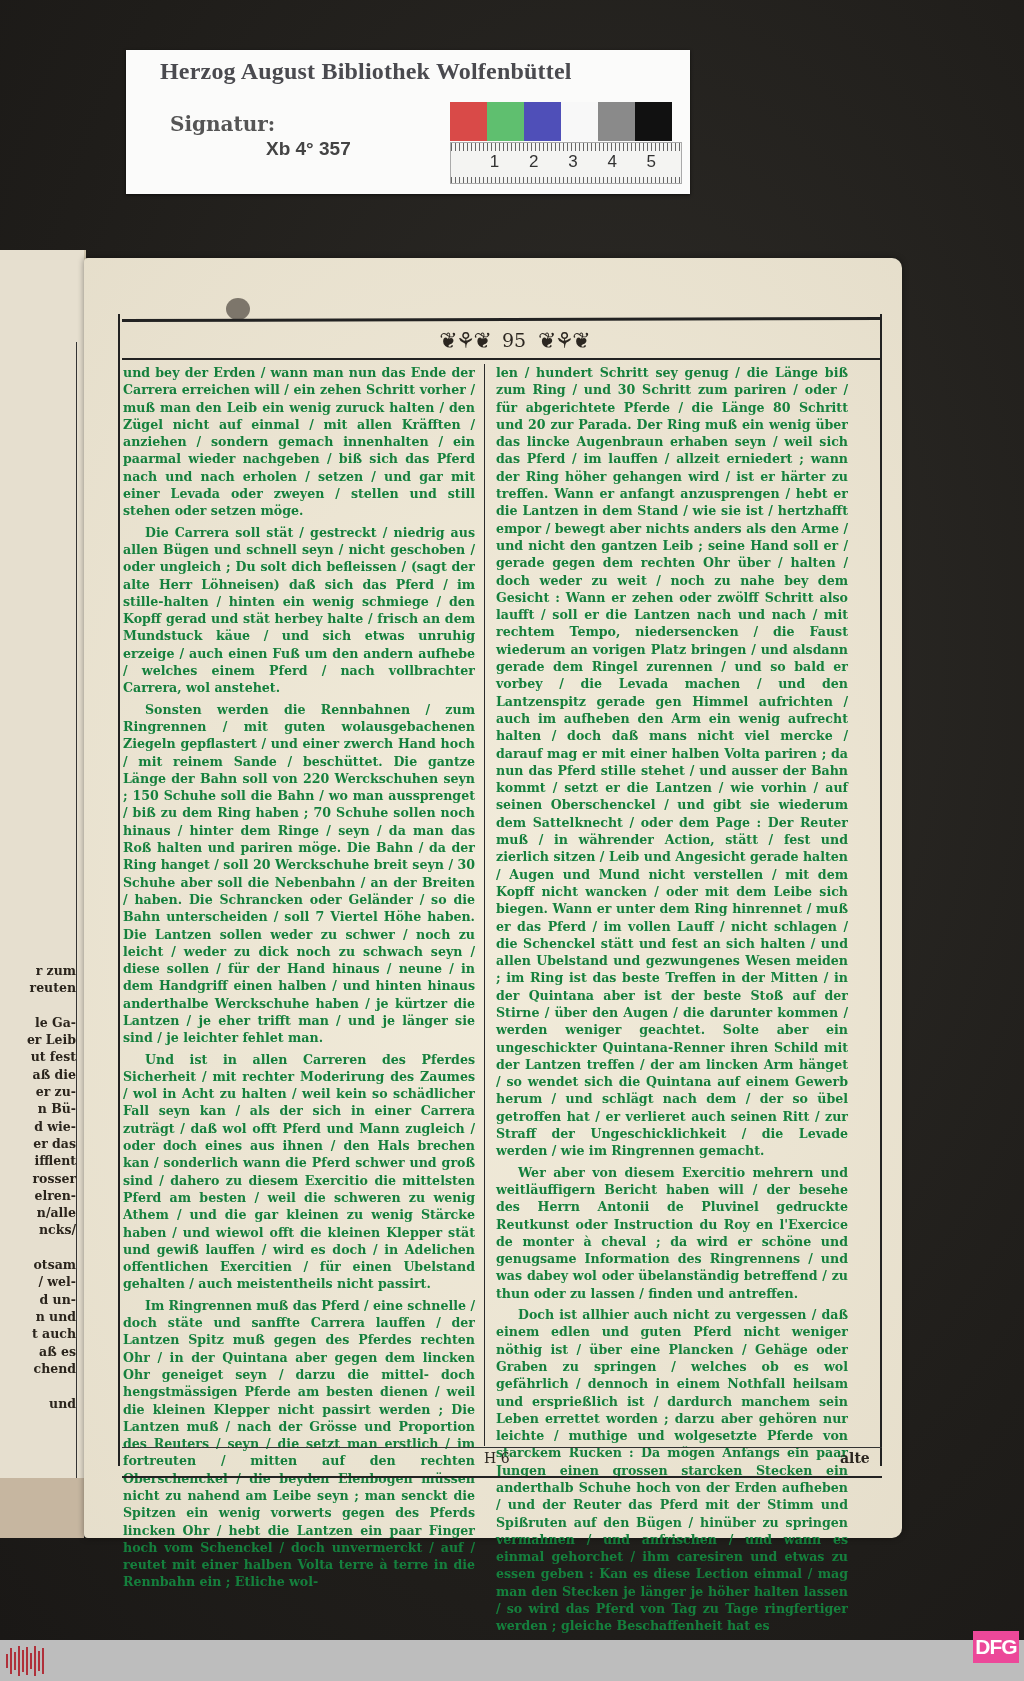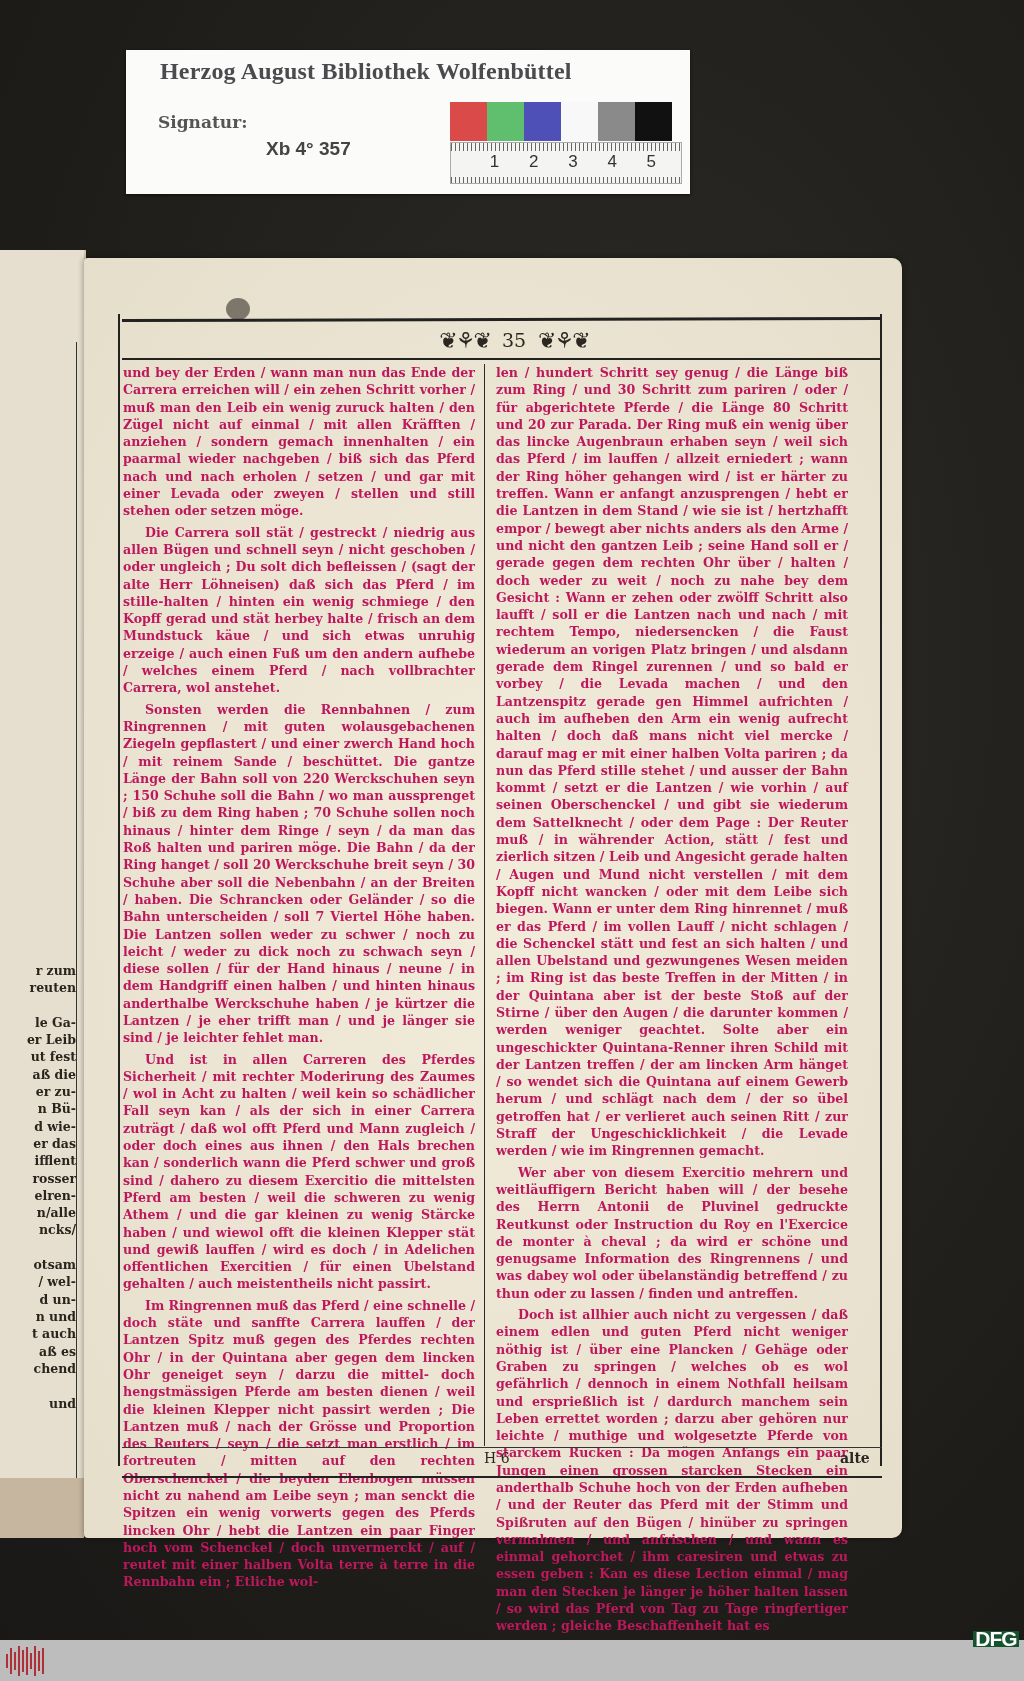--- a/index.html
+++ b/index.html
@@ -15,45 +15,45 @@
   .page::before{content:"";position:absolute;inset:0;background:radial-gradient(ellipse at 50% 50%,rgba(255,250,235,.35),rgba(200,190,165,.15));border-radius:inherit;}
   .frame{position:absolute;left:34px;top:56px;width:760px;height:1152px;border-left:2px solid #222;border-right:2px solid #222;}
   .top-rule{position:absolute;left:38px;top:60px;width:760px;height:3px;background:#222;transform:rotate(-0.15deg);}
   .head-rule{position:absolute;left:38px;top:100px;width:760px;height:2px;background:#222;}
   .foot-rule1{position:absolute;left:38px;top:1189px;width:760px;height:1px;background:#333;}
   .foot-rule2{position:absolute;left:38px;top:1218px;width:760px;height:2px;background:#222;}
   .blot{position:absolute;left:142px;top:40px;width:24px;height:22px;border-radius:50%;background:#6a6359;opacity:.85;}
   .running-head{position:absolute;left:280px;top:68px;width:300px;height:28px;display:flex;align-items:center;justify-content:center;gap:12px;}
   .orn{font-size:22px;color:#2b2620;letter-spacing:-2px;}
   .pageno{font-size:19px;color:#2b2620;}
-  .col{position:absolute;top:106px;width:352px;font-family:"DejaVu Serif",serif;font-size:12.6px;line-height:17.3px;color:#be185d;text-align:justify;font-weight:bold;}
+  .col{position:absolute;top:106px;width:352px;font-family:"DejaVu Serif",serif;font-size:12.6px;line-height:17.3px;color:#15803d;text-align:justify;font-weight:bold;}
   .col p{margin:0 0 4px 0;text-indent:22px;}
   .col p.cont{text-indent:0;}
   .col-left{left:39px;}
   .col-right{left:412px;}
   .col-divider{position:absolute;left:400px;top:106px;width:1px;height:1082px;background:#2a2a2a;}
   .sig{position:absolute;left:400px;top:1192px;font-size:14px;color:#2b2620;}
   .catch{position:absolute;left:756px;top:1192px;font-size:14px;color:#2b2620;font-weight:bold;}
   
   .label{position:absolute;left:126px;top:50px;width:564px;height:144px;background:#fbfbfa;box-shadow:0 1px 3px rgba(0,0,0,.6);}
   .label-title{position:absolute;left:34px;top:8px;font-family:Liberation Serif, serif;font-weight:bold;font-size:24px;color:#4a4a4f;letter-spacing:.2px;}
-  .label-sig-k{position:absolute;left:32px;top:62px;font-family:"DejaVu Serif",serif;font-weight:bold;font-size:17px;color:#555;text-align:right;}
+  .label-sig-k{position:absolute;left:44px;top:62px;font-family:"DejaVu Serif",serif;font-weight:bold;font-size:20px;color:#555;text-align:right;}
   .label-sig-v{position:absolute;left:140px;top:60px;font-family:"Liberation Sans",sans-serif;font-weight:bold;font-size:19px;color:#444;margin-top:28px;}
   .swatches{position:absolute;left:324px;top:52px;display:flex;}
   .sw{width:37px;height:39px;}
   .ruler{position:absolute;left:324px;top:92px;width:230px;height:40px;background:#f4f4f2;border:1px solid #aaa;}
   .ruler .ticks-top{position:absolute;left:0;top:0;width:100%;height:8px;background:repeating-linear-gradient(90deg,#666 0 1px,transparent 1px 4px);}
   .ruler .ticks-bot{position:absolute;left:0;bottom:0;width:100%;height:6px;background:repeating-linear-gradient(90deg,#666 0 1px,transparent 1px 4px);}
   .ruler .nums{position:absolute;left:0;top:9px;width:100%;display:flex;justify-content:space-around;padding:0 10px 0 24px;box-sizing:border-box;font-family:"Liberation Sans",sans-serif;font-size:17px;color:#333;}
   
   .footer{position:absolute;left:0;top:1640px;width:1024px;height:41px;background:#bdbdbd;}
   .hab-logo{position:absolute;left:6px;top:5px;width:40px;height:32px;display:flex;gap:2px;align-items:center;}
   .hab-logo span{display:block;width:2px;background:#b0303a;}
   .footer-text{position:absolute;left:126px;top:6px;font-family:"Liberation Sans",sans-serif;font-size:24px;color:#1a1a1a;letter-spacing:-0.2px;}
-  .dfg{position:absolute;left:973px;top:1631px;width:46px;height:16px;background:#14532d;color:#fff;font-family:"Liberation Sans",sans-serif;font-weight:bold;font-size:21px;display:flex;align-items:center;justify-content:center;letter-spacing:-1px;}
+  .dfg{position:absolute;left:973px;top:1631px;width:46px;height:32px;background:#ec4899;color:#fff;font-family:"Liberation Sans",sans-serif;font-weight:bold;font-size:21px;display:flex;align-items:center;justify-content:center;letter-spacing:-1px;}
 </style>
 </head>
 <body>
 
 <div class="bg"></div>
 
 <div class="left-page">
   <div class="rule"></div>
   <div class="frag" style="top:712px;">r zum
 reuten
@@ -82,21 +82,21 @@
   <div class="frag" style="top:1145px;">und</div>
 </div>
 <div class="left-edge"></div>
 
 <div class="page">
   <div class="blot"></div>
   <div class="top-rule"></div>
   <div class="frame"></div>
   <div class="running-head">
     <span class="orn">❦⚘❦</span>
-    <span class="pageno">35</span>
+    <span class="pageno">95</span>
     <span class="orn">❦⚘❦</span>
   </div>
   <div class="head-rule"></div>
 
   <div class="col col-left">
     <p class="cont">und bey der Erden / wann man nun das Ende der Carrera erreichen will / ein zehen Schritt vorher / muß man den Leib ein wenig zuruck halten / den Zügel nicht auf einmal / mit allen Kräfften / anziehen / sondern gemach innenhalten / ein paarmal wieder nachgeben / biß sich das Pferd nach und nach erholen / setzen / und gar mit einer Levada oder zweyen / stellen und still stehen oder setzen möge.</p>
     <p>Die Carrera soll stät / gestreckt / niedrig aus allen Bügen und schnell seyn / nicht geschoben / oder ungleich ; Du solt dich befleissen / (sagt der alte Herr Löhneisen) daß sich das Pferd / im stille-halten / hinten ein wenig schmiege / den Kopff gerad und stät herbey halte / frisch an dem Mundstuck käue / und sich etwas unruhig erzeige / auch einen Fuß um den andern aufhebe / welches einem Pferd / nach vollbrachter Carrera, wol anstehet.</p>
     <p>Sonsten werden die Rennbahnen / zum Ringrennen / mit guten wolausgebachenen Ziegeln gepflastert / und einer zwerch Hand hoch / mit reinem Sande / beschüttet. Die gantze Länge der Bahn soll von 220 Werckschuhen seyn ; 150 Schuhe soll die Bahn / wo man aussprenget / biß zu dem Ring haben ; 70 Schuhe sollen noch hinaus / hinter dem Ringe / seyn / da man das Roß halten und pariren möge. Die Bahn / da der Ring hanget / soll 20 Werckschuhe breit seyn / 30 Schuhe aber soll die Nebenbahn / an der Breiten / haben. Die Schrancken oder Geländer / so die Bahn unterscheiden / soll 7 Viertel Höhe haben. Die Lantzen sollen weder zu schwer / noch zu leicht / weder zu dick noch zu schwach seyn / diese sollen / für der Hand hinaus / neune / in dem Handgriff einen halben / und hinten hinaus anderthalbe Werckschuhe haben / je kürtzer die Lantzen / je eher trifft man / und je länger sie sind / je leichter fehlet man.</p>
     <p>Und ist in allen Carreren des Pferdes Sicherheit / mit rechter Moderirung des Zaumes / wol in Acht zu halten / weil kein so schädlicher Fall seyn kan / als der sich in einer Carrera zuträgt / daß wol offt Pferd und Mann zugleich / oder doch eines aus ihnen / den Hals brechen kan / sonderlich wann die Pferd schwer und groß sind / dahero zu diesem Exercitio die mittelsten Pferd am besten / weil die schweren zu wenig Athem / und die gar kleinen zu wenig Stärcke haben / und wiewol offt die kleinen Klepper stät und gewiß lauffen / wird es doch / in Adelichen offentlichen Exercitien / für einen Ubelstand gehalten / auch meistentheils nicht passirt.</p>
     <p>Im Ringrennen muß das Pferd / eine schnelle / doch stäte und sanffte Carrera lauffen / der Lantzen Spitz muß gegen des Pferdes rechten Ohr / in der Quintana aber gegen dem lincken Ohr geneiget seyn / darzu die mittel- doch hengstmässigen Pferde am besten dienen / weil die kleinen Klepper nicht passirt werden ; Die Lantzen muß / nach der Grösse und Proportion des Reuters / seyn / die setzt man erstlich / im fortreuten / mitten auf den rechten Oberschenckel / die beyden Elenbogen müssen nicht zu nahend am Leibe seyn ; man senckt die Spitzen ein wenig vorwerts gegen des Pferds lincken Ohr / hebt die Lantzen ein paar Finger hoch vom Schenckel / doch unvermerckt / auf / reutet mit einer halben Volta terre à terre in die Rennbahn ein ; Etliche wol-</p>

